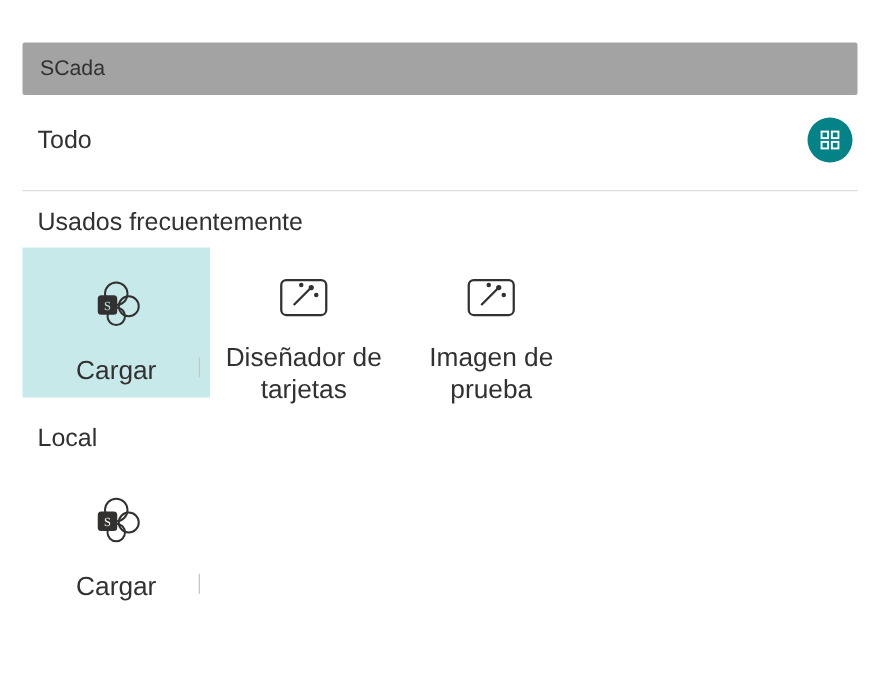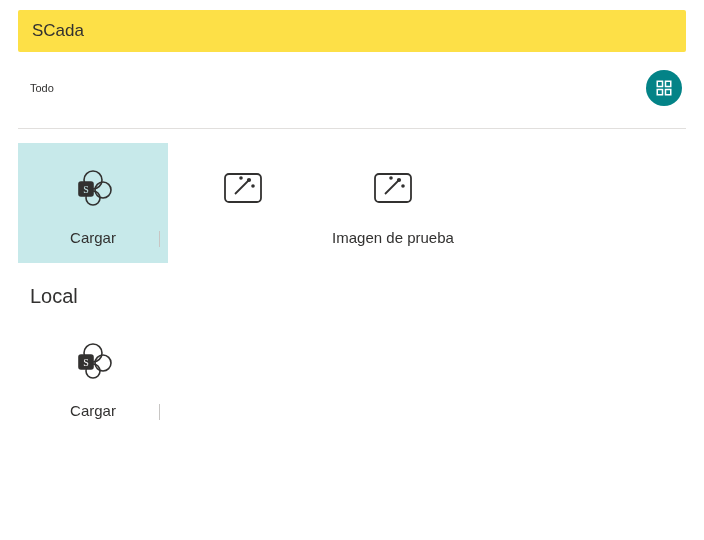--- a/index.html
+++ b/index.html
@@ -17,38 +17,39 @@
     padding-top: 10px;
     box-shadow: 0 -4px 8px rgba(0,0,0,.05);
     position: relative;
   }
   .search-wrap {
     padding: 0 18px;
   }
   .search {
     width: 100%;
     height: 42px;
-    background: #fde047;
+    background: #a3a3a3;
     border: none;
     border-radius: 2px;
     padding: 0 14px;
     font-size: 17px;
     color: #323130;
     font-family: inherit;
     outline: none;
+    margin-top: 24px;
   }
   .search::placeholder { color: #605e5c; }
   .filter-row {
     display: flex;
     align-items: center;
     justify-content: space-between;
     padding: 18px 22px 22px 30px;
   }
   .filter-label {
-    font-size: 11px;
+    font-size: 20px;
     color: #323130;
   }
   .grid-btn {
     width: 36px;
     height: 36px;
     border-radius: 50%;
     background: #038387;
     display: flex;
     align-items: center;
     justify-content: center;
@@ -90,21 +91,21 @@
     background: #c7e9ea;
   }
   .tile .icon-wrap {
     height: 46px;
     display: flex;
     align-items: center;
     justify-content: center;
   }
   .tile .label {
     margin-top: 18px;
-    font-size: 15px;
+    font-size: 21px;
     color: #323130;
     text-align: center;
     padding: 0 4px;
     line-height: 1.2;
     width: 100%;
     position: relative;
   }
   .tile.selected .label::after,
   .tile.local-first .label::after {
     content:"";
@@ -132,20 +133,21 @@
         <rect x="14" y="3" width="7" height="7"></rect>
         <rect x="3" y="14" width="7" height="7"></rect>
         <rect x="14" y="14" width="7" height="7"></rect>
       </svg>
     </div>
   </div>
 
   <hr class="divider">
 
   <div class="section">
+    <div class="section-title">Usados frecuentemente</div>
     <div class="tiles">
 
       <div class="tile selected">
         <div class="icon-wrap">
           <svg width="44" height="40" viewBox="0 0 44 40" fill="none" stroke="#323130" stroke-width="1.6">
             <circle cx="22" cy="12" r="9"></circle>
             <circle cx="32" cy="22" r="8"></circle>
             <circle cx="22" cy="30" r="7"></circle>
             <rect x="8" y="14" width="14" height="14" rx="2" fill="#323130"></rect>
             <text x="15" y="25" font-size="10" fill="#c7e9ea" text-anchor="middle" font-family="Segoe UI" stroke="none">S</text>
@@ -158,20 +160,21 @@
       <div class="tile">
         <div class="icon-wrap">
           <svg width="44" height="36" viewBox="0 0 44 36" fill="none" stroke="#323130" stroke-width="1.8">
             <rect x="4" y="4" width="36" height="28" rx="4"></rect>
             <line x1="14" y1="24" x2="28" y2="10"></line>
             <circle cx="28" cy="10" r="1.2" fill="#323130"></circle>
             <circle cx="20" cy="8" r="0.9" fill="#323130"></circle>
             <circle cx="32" cy="16" r="0.9" fill="#323130"></circle>
           </svg>
         </div>
+        <div class="label">Diseñador de tarjetas</div>
       </div>
 
       <div class="tile">
         <div class="icon-wrap">
           <svg width="44" height="36" viewBox="0 0 44 36" fill="none" stroke="#323130" stroke-width="1.8">
             <rect x="4" y="4" width="36" height="28" rx="4"></rect>
             <line x1="14" y1="24" x2="28" y2="10"></line>
             <circle cx="28" cy="10" r="1.2" fill="#323130"></circle>
             <circle cx="20" cy="8" r="0.9" fill="#323130"></circle>
             <circle cx="32" cy="16" r="0.9" fill="#323130"></circle>

